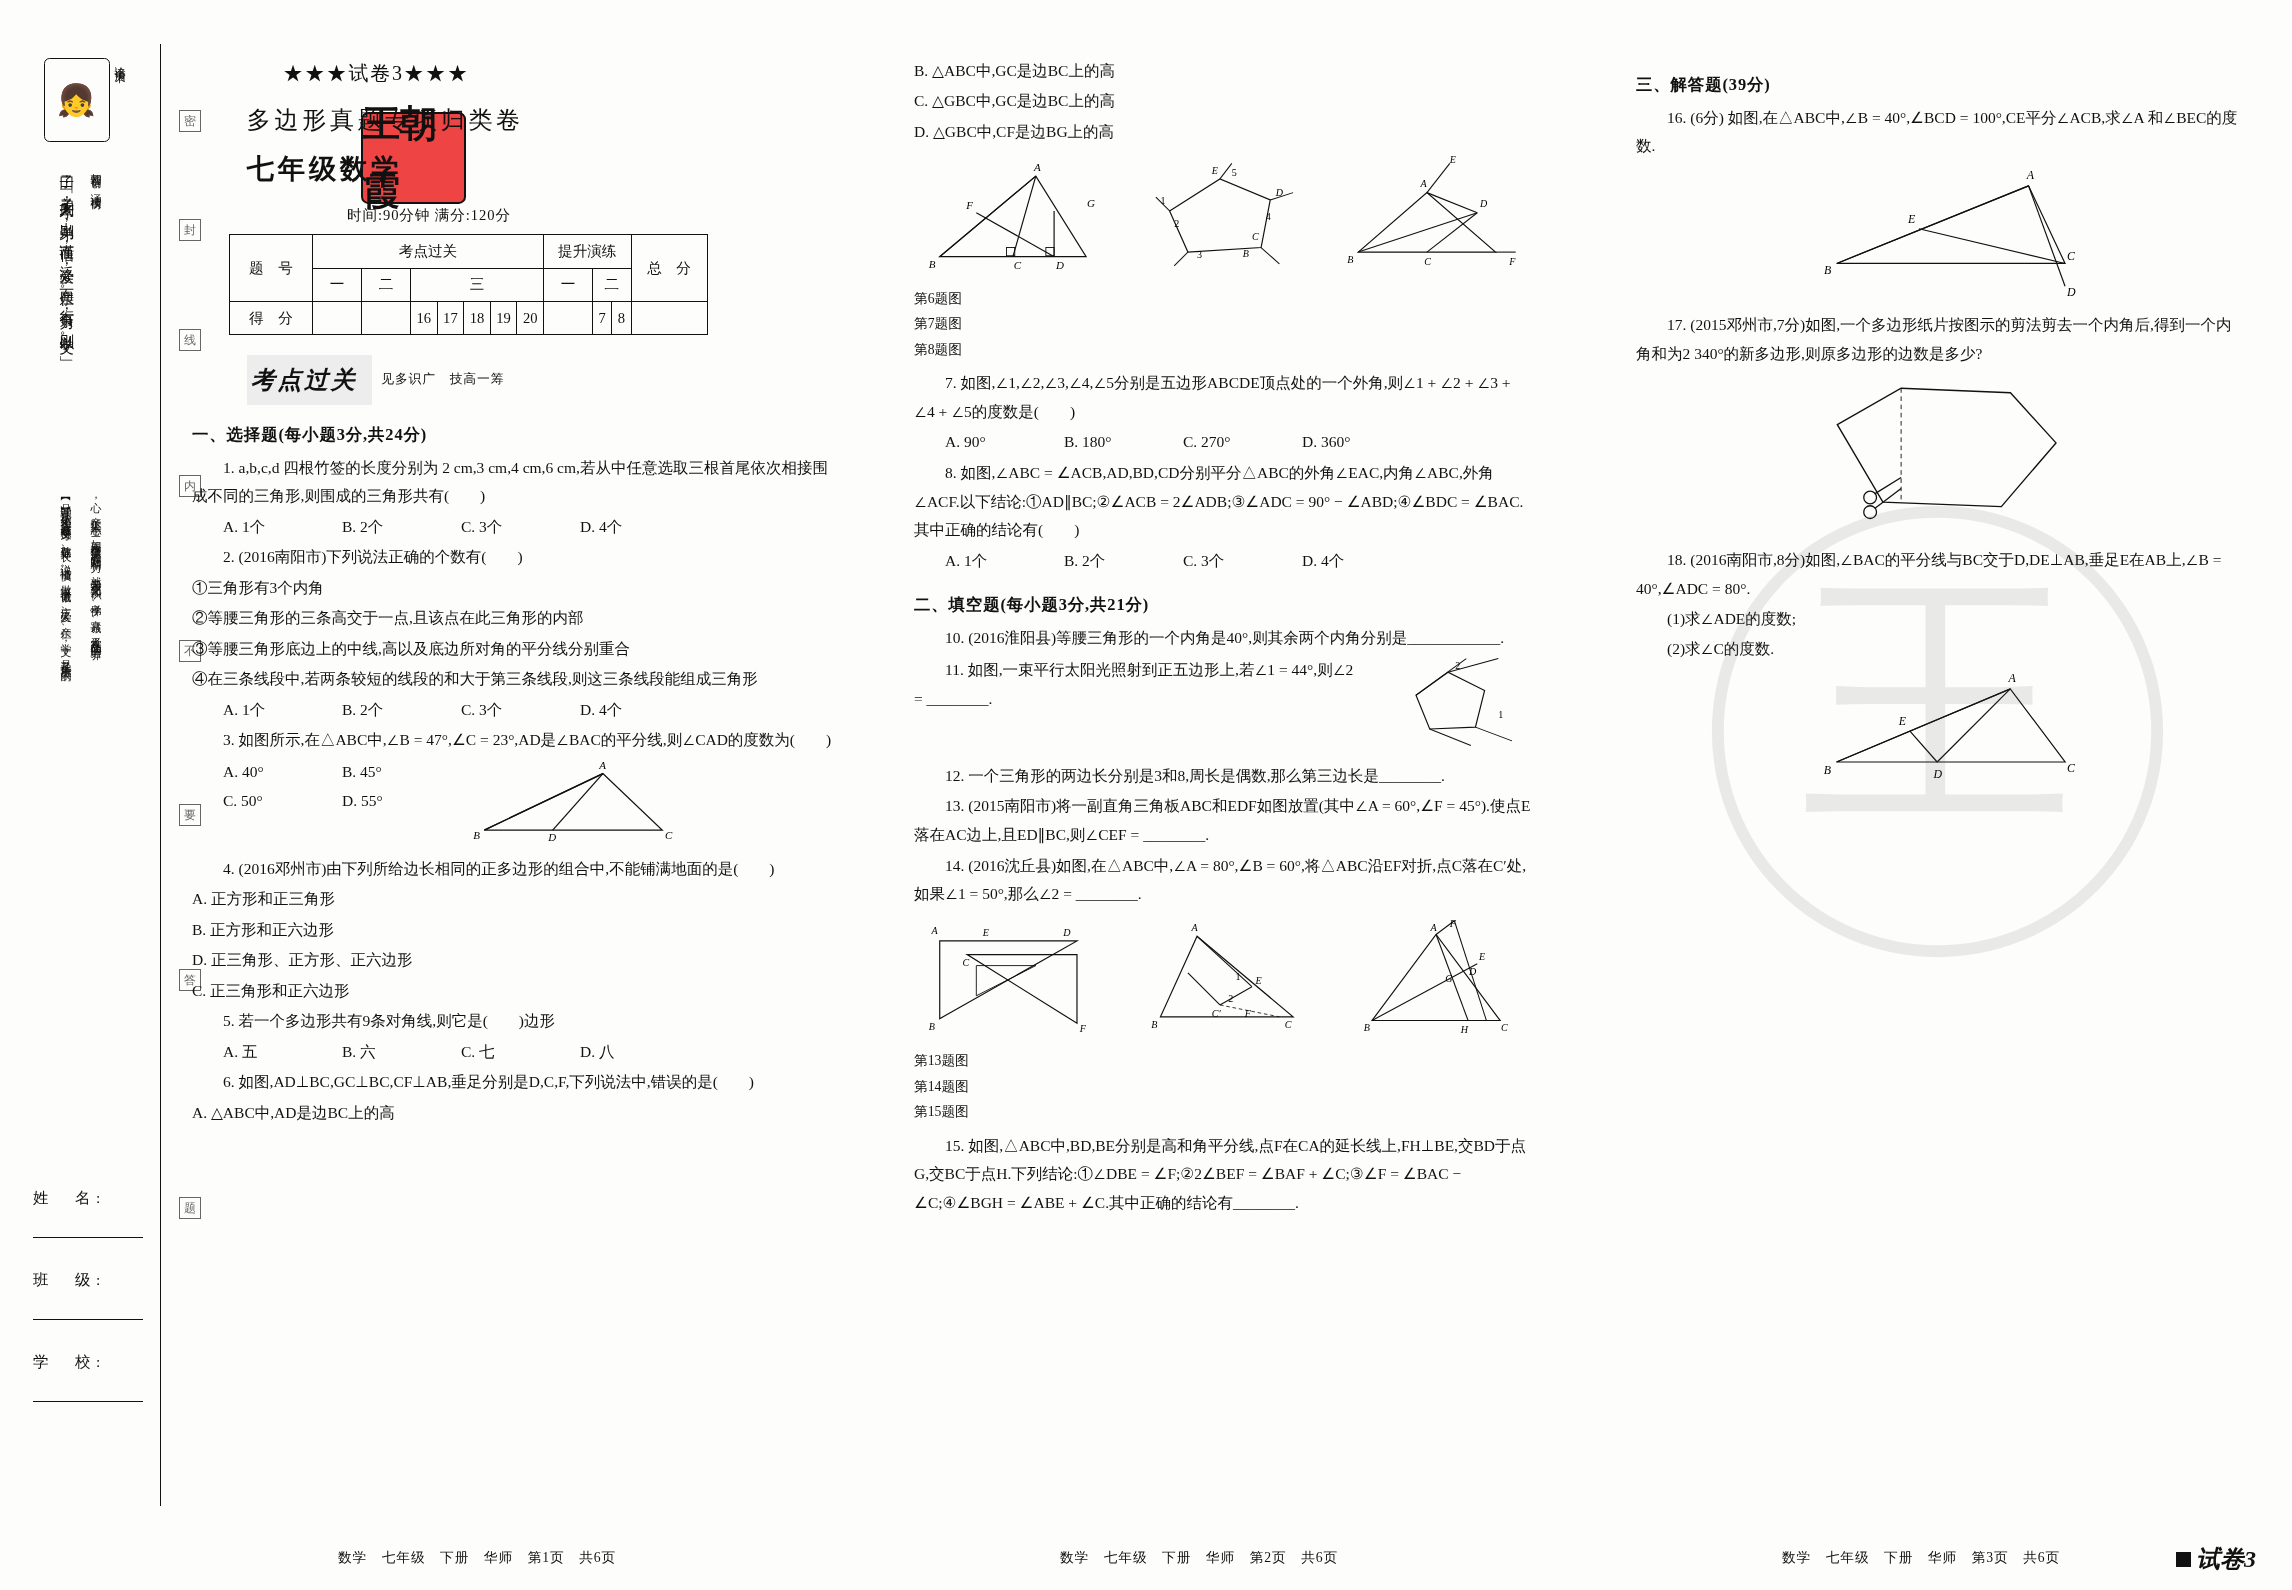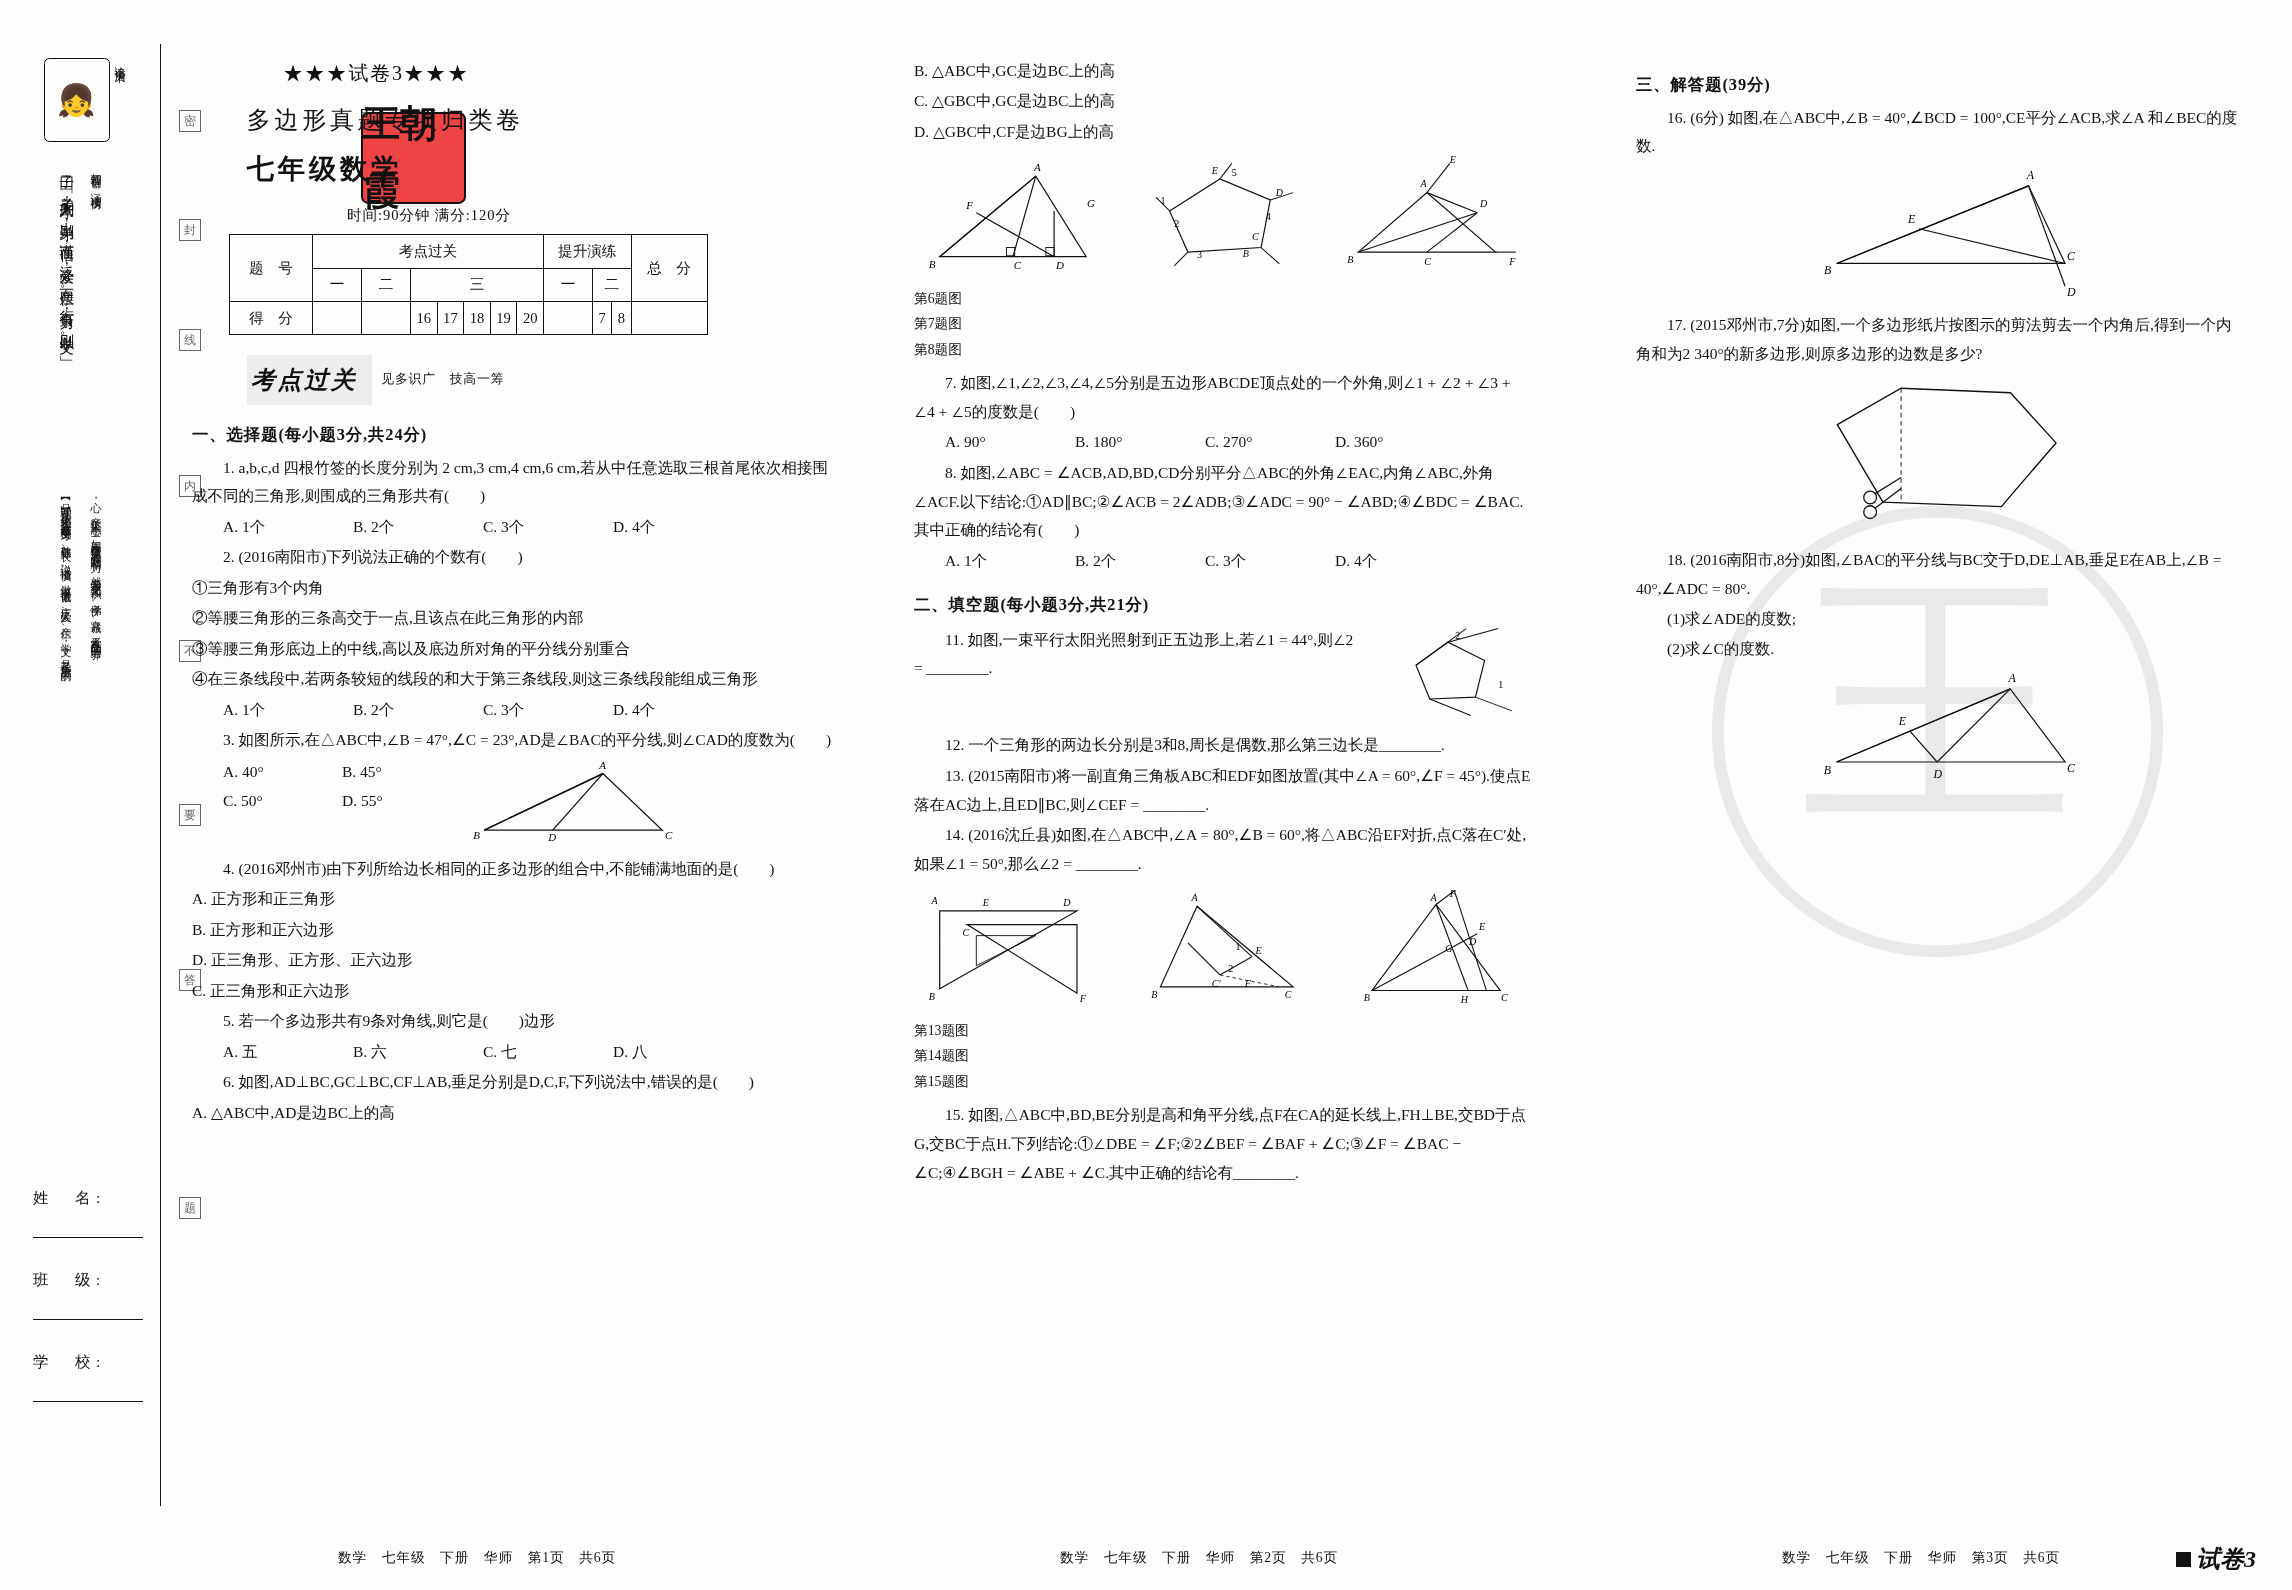--- a/index.html
+++ b/index.html
@@ -70,21 +70,21 @@
   table.score td{border:0.9px solid #111;text-align:center;padding:2.7px 5.5px;height:24px;}
   .cellw{min-width:37px;}
 
   .sect-banner{margin:20px 0 9.1px 55px;display:flex;align-items:center;gap:9.1px;}
   .sect-banner .bg{background:#ededed;padding:2.7px 14.6px 2.7px 3.7px;font-size:24px;font-weight:bold;font-style:italic;letter-spacing:2.7px;}
   .sect-banner .tag{font-size:12.8px;letter-spacing:0.9px;}
 
   h3.qh{font-size:16.4px;font-weight:bold;margin:14.6px 0 3.7px 0;letter-spacing:0.9px;}
   p.q{margin:1.8px 0;text-indent:2em;}
   p.qn{margin:1.8px 0;text-indent:0;}
-  .opts{display:flex;gap:11px;margin:1.8px 0 1.8px 2em;}
+  .opts{display:flex;gap:0;margin:1.8px 0 1.8px 2em;}
   .opts span{display:inline-block;min-width:119px;}
   .indent1{margin-left:2em;}
   .indent2{margin-left:3em;}
 
   .figrow{display:flex;justify-content:space-around;align-items:flex-end;margin:9.1px 0 1.8px 0;}
   .figcap{display:flex;justify-content:space-around;font-size:13.7px;margin-bottom:7.3px;flex-direction:column;}
   .fig{position:relative;}
 
   .footer{
     position:absolute;bottom:24px;font-size:13.7px;letter-spacing:0.9px;
@@ -330,20 +330,21 @@
     <p class="q">8. 如图,∠ABC = ∠ACB,AD,BD,CD分别平分△ABC的外角∠EAC,内角∠ABC,外角∠ACF.以下结论:①AD∥BC;②∠ACB = 2∠ADB;③∠ADC = 90° − ∠ABD;④∠BDC = ∠BAC.其中正确的结论有(　　)</p>
     <div class="opts">
       <span>A. 1个</span>
       <span>B. 2个</span>
       <span>C. 3个</span>
       <span>D. 4个</span>
     </div>
 
     <h3 class="qh">二、填空题(每小题3分,共21分)</h3>
 
+    <p class="q">10. (2016淮阳县)等腰三角形的一个内角是40°,则其余两个内角分别是____________.</p>
 
     <div style="display:flex;align-items:flex-start;">
       <div style="flex:1">
         <p class="q">11. 如图,一束平行太阳光照射到正五边形上,若∠1 = 44°,则∠2 = ________.</p>
       </div>
       <div class="fig">
         <svg width="174" height="96" viewBox="0 0 190 105" style="font-size:17px">
           <polygon points="60,45 95,20 135,40 125,80 75,82" fill="none" stroke="#111" stroke-width="1.3"></polygon>
           <line x1="95" y1="20" x2="150" y2="5" stroke="#111" stroke-width="1.1"></line>
           <line x1="60" y1="45" x2="115" y2="5" stroke="#111" stroke-width="1.1"></line>

